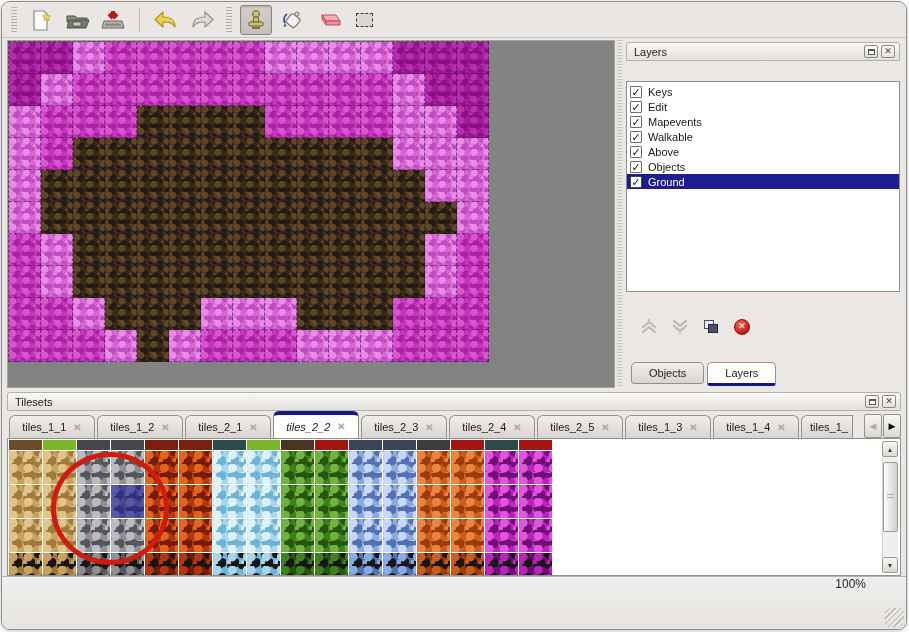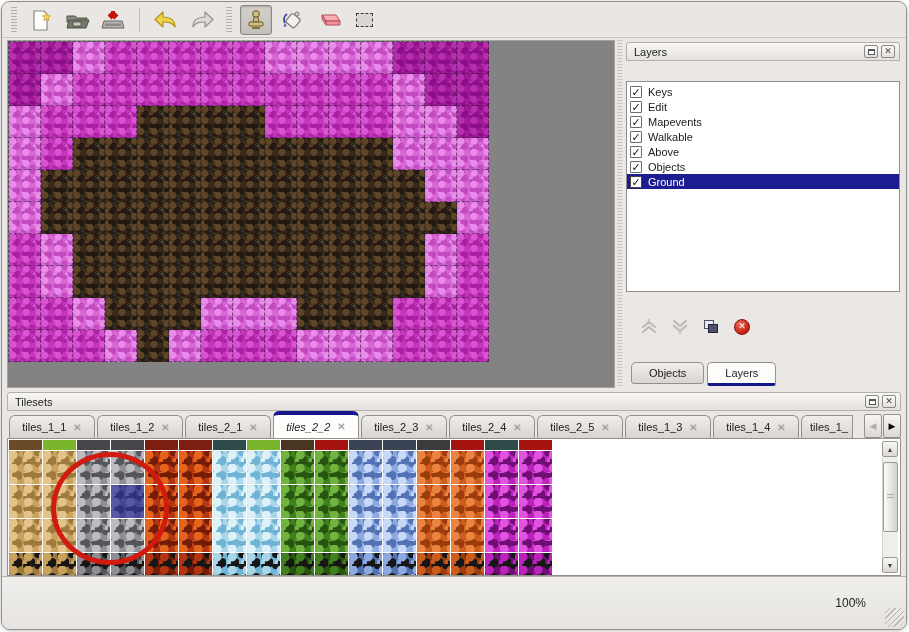--- a/index.html
+++ b/index.html
@@ -89,21 +89,21 @@
     position:relative;
   }
   .ts-tile.selected::after { content:""; position:absolute; inset:0; background:rgba(28,28,145,.62); }
   .annotation-circle { position:absolute; left:43px; top:13px; width:118px; height:113px; border:5px solid rgba(209,26,16,.82); border-radius:50%; pointer-events:none; }
   .vscroll { position:absolute; right:2px; top:2px; bottom:2px; width:16px; display:flex; flex-direction:column; }
   .vs-btn { height:16px; border:1px solid #9a9894; border-radius:2px; background:linear-gradient(#f8f7f5,#dcd8d4); font-size:7px; color:#444; display:flex; align-items:center; justify-content:center; flex:0 0 auto; }
   .vs-track { flex:1; background:#f1efed; border-left:1px solid #d5d2ce; position:relative; }
   .vs-thumb { position:absolute; left:0; right:0; top:5px; height:70px; border:1px solid #9a9894; border-radius:2px; background:linear-gradient(to right,#fdfdfc,#d3d0cc); }
   .vs-thumb::after { content:""; position:absolute; left:3px; right:3px; top:31px; height:6px; background:repeating-linear-gradient(to bottom,#aeaba7 0 1px,transparent 1px 3px); }
   
-  .statusbar { flex:1; display:flex; align-items:center; justify-content:flex-end; border-top:1px solid #b5b2ae; background:linear-gradient(#f0efed,#e6e3e0); position:relative; }
+  .statusbar { flex:1; display:flex; align-items:flex-start; justify-content:flex-end; border-top:1px solid #b5b2ae; background:linear-gradient(#f0efed,#e6e3e0); position:relative; }
   .zoom-level { font-size:12px; color:#222; margin-right:40px; }
   .resize-grip { position:absolute; right:2px; bottom:2px; width:19px; height:19px; background:repeating-linear-gradient(135deg,transparent 0 3px,#b8b5b1 3px 4px); border-bottom-right-radius:8px; }
   
   .tbtn svg { display:block; }
 </style>
 </head>
 <body>
 
 <div class="window">
 

